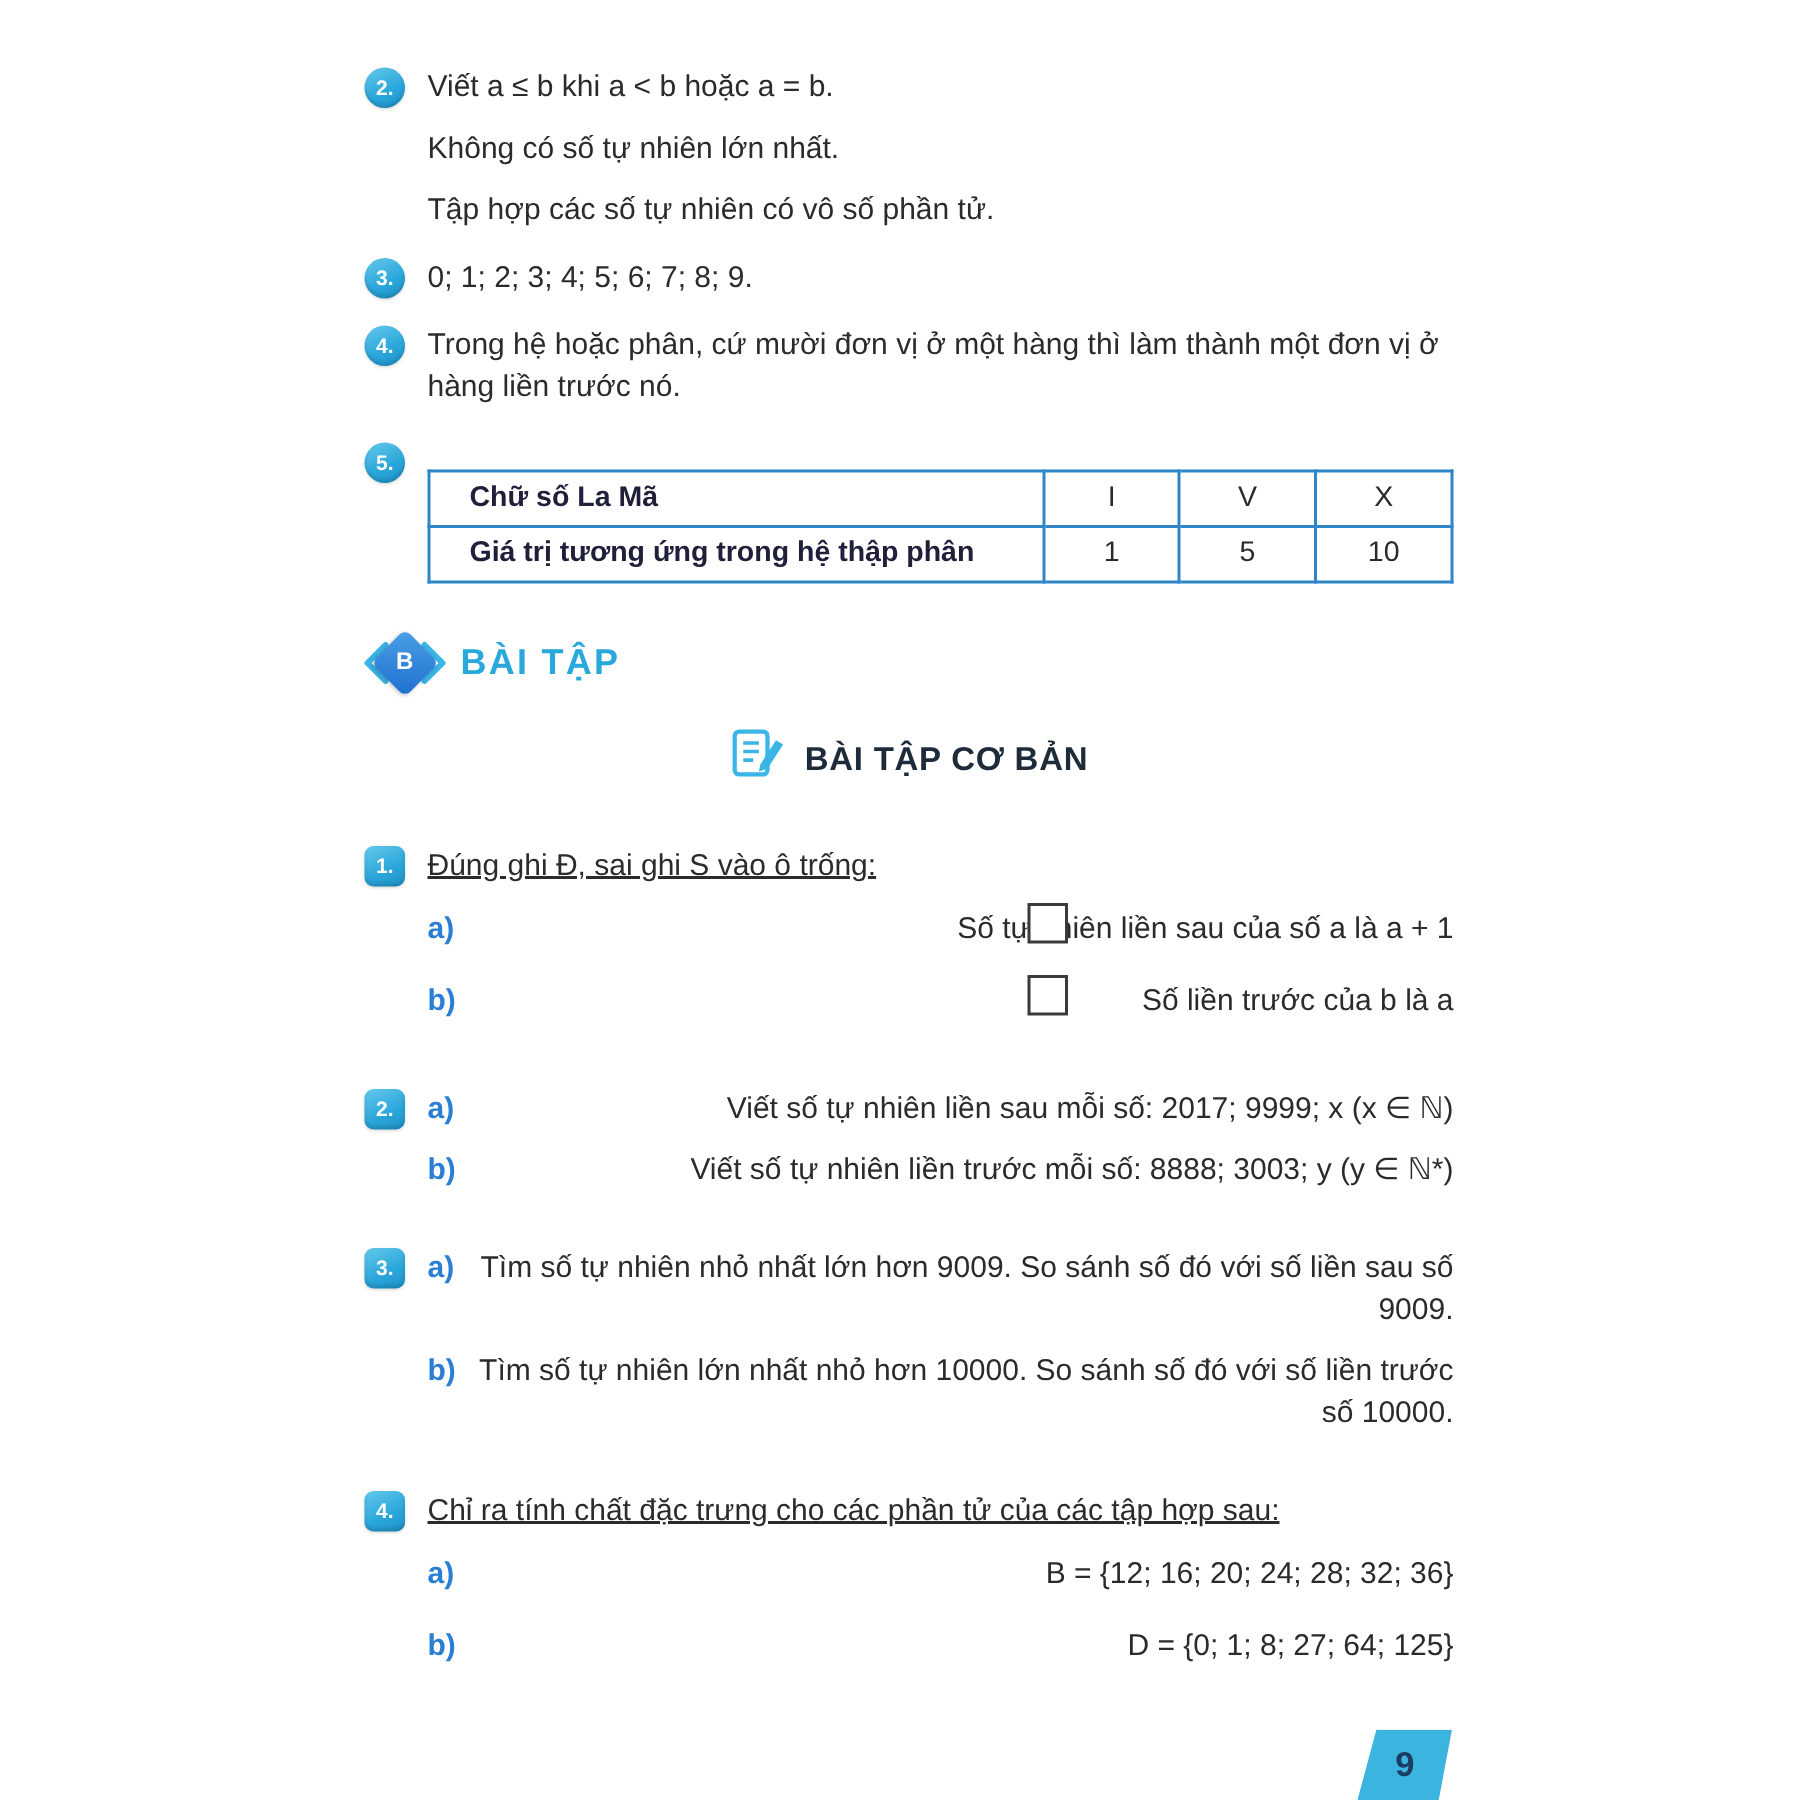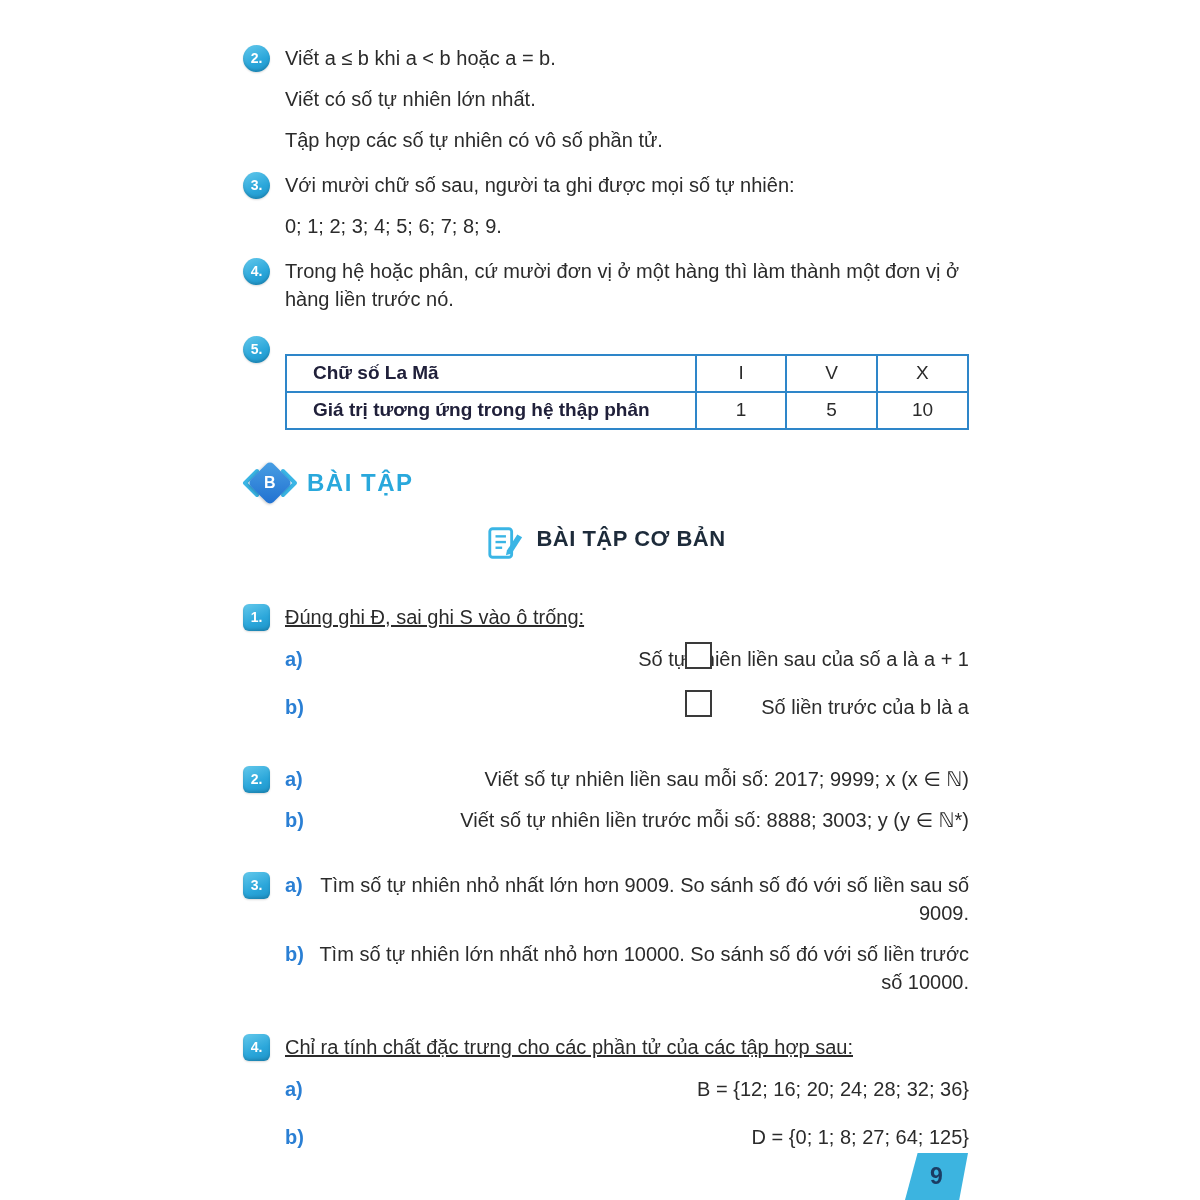--- a/index.html
+++ b/index.html
@@ -46,21 +46,21 @@
   .diamond {
     width:32px; height:32px; transform:rotate(45deg);
     background:linear-gradient(135deg,#4aa0e4 0%,#1f6fd0 100%);
     border-radius:5px; display:flex; align-items:center; justify-content:center;
     box-shadow:0 1px 3px rgba(0,0,0,.25); z-index:2;
   }
   .diamond span { transform:rotate(-45deg); color:#fff; font-weight:bold; font-size:16px; }
   .sbtitle { color:#29a8dc; font-size:24px; font-weight:bold; letter-spacing:1.5px; margin-left:4px; }
 
   
-  .subsection { display:flex; align-items:flex-start; justify-content:center; gap:12px; margin:2px 0 34px 0; }
+  .subsection { display:flex; align-items:center; justify-content:center; gap:12px; margin:2px 0 34px 0; }
   .subsection h3 { color:#1d2b3a; font-size:22px; font-weight:bold; letter-spacing:.5px; }
 
   
   .ex { display:flex; margin-bottom:24px; }
   .exbody { flex:1; }
   .exbody .intro { margin-bottom:14px;text-decoration:underline; }
   .part { display:flex; position:relative; margin-bottom:13px; }
   .part.spaced { margin-bottom:20px; }
   .plabel { flex:0 0 33px; color:#2a7fd4; font-weight:bold; }
   .ptext { flex:1;text-align:right; }
@@ -83,31 +83,30 @@
 
 <div class="sheet">
   <div class="content">
 
     <div class="titem">
       <div class="badge-col">
         <span class="cbadge">2.</span>
       </div>
       <div class="tbody">
         <p>Viết a ≤ b khi a &lt; b hoặc a = b.</p>
-        <p>Viết có số tự nhiên lớn nhất.</p>
+        <p>Không có số tự nhiên lớn nhất.</p>
         <p>Tập hợp các số tự nhiên có vô số phần tử.</p>
       </div>
     </div>
 
     <div class="titem">
       <div class="badge-col">
         <span class="cbadge">3.</span>
       </div>
       <div class="tbody">
-        <p>Với mười chữ số sau, người ta ghi được mọi số tự nhiên:</p>
         <p>0; 1; 2; 3; 4; 5; 6; 7; 8; 9.</p>
       </div>
     </div>
 
     <div class="titem">
       <div class="badge-col">
         <span class="cbadge">4.</span>
       </div>
       <div class="tbody">
         <p>Trong hệ hoặc phân, cứ mười đơn vị ở một hàng thì làm thành một đơn vị ở hàng liền trước nó.</p>

